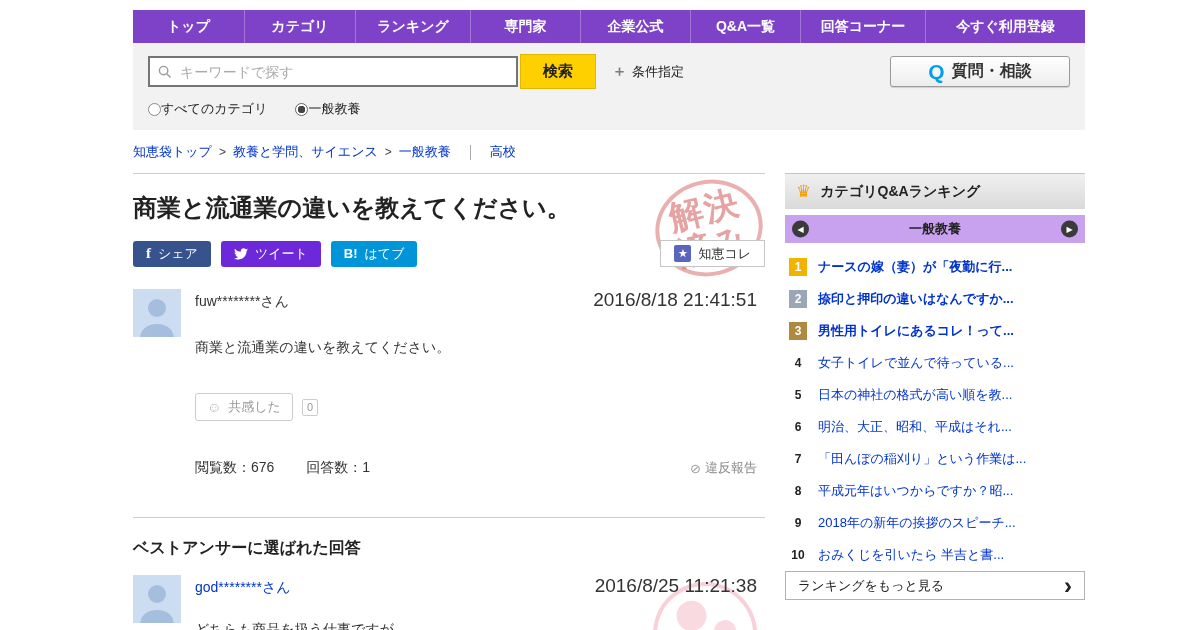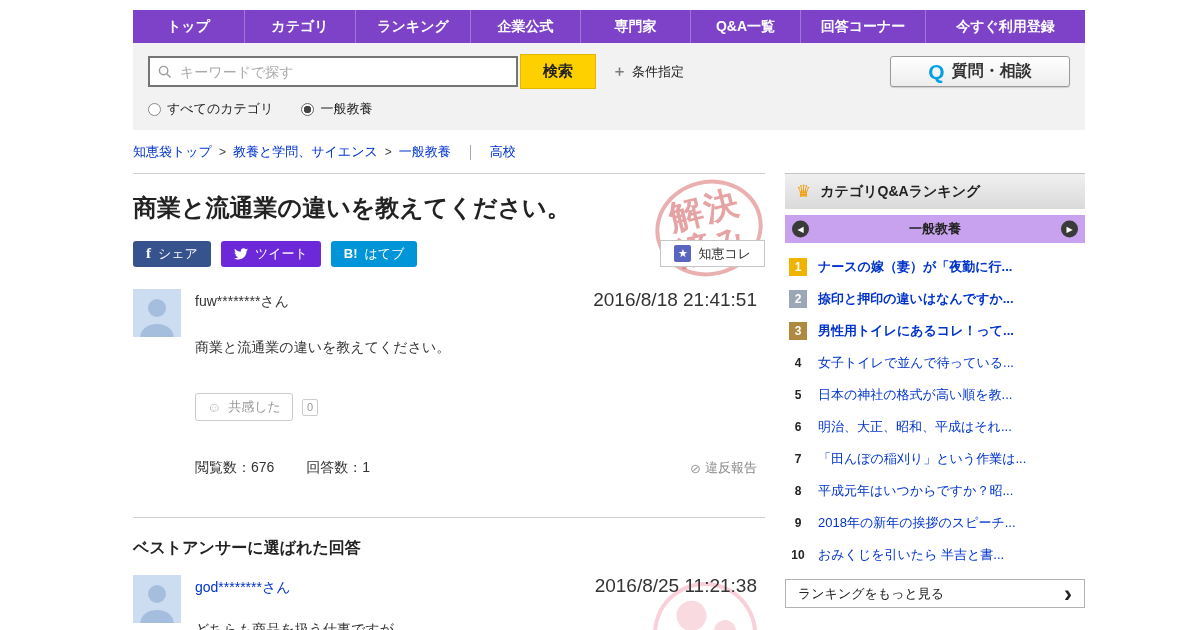--- a/index.html
+++ b/index.html
@@ -35,21 +35,21 @@
   .filter-link { margin-left:16px; display:flex; align-items:center; gap:5px; font-size:13px; color:#222; cursor:pointer; }
   .plus-icon { color:#7c7c7c; font-weight:bold; font-size:15px; }
   .ask-btn {
     margin-left:auto; width:180px; height:31px; background:linear-gradient(#ffffff,#ededed);
     border:1px solid #9a9a9a; border-radius:3px; box-shadow:0 1px 1px rgba(0,0,0,.15);
     display:flex; align-items:center; justify-content:center; gap:7px;
     font-size:16px; font-weight:bold; color:#333; cursor:pointer; font-family:inherit;
   }
   .q-icon { color:#00a0e9; font-size:21px; font-weight:bold; line-height:1; }
   .radio-row { margin-top:11px; display:flex; align-items:center; gap:28px; font-size:13px; color:#222; }
-  .radio-row label { display:flex; align-items:center; gap:6px; cursor:pointer; }
+  .radio-row label { display:flex; align-items:center; cursor:pointer; }
   .radio-row input[type=radio] {
     appearance:none; -webkit-appearance:none; width:13px; height:13px; margin:0;
     border:1px solid #8a8a8a; border-radius:50%; background:#fff; cursor:pointer;
   }
   .radio-row input[type=radio]:checked { background:radial-gradient(#444 0 3.5px, #fff 4px); border-color:#666; }
 
   
   .breadcrumb { margin-top:13px; font-size:13px; display:flex; align-items:center; gap:7px; }
   .crumb-link { color:#0033cc; cursor:pointer; }
   .crumb-sep { color:#444; font-size:12px; }
@@ -156,21 +156,21 @@
   .rank-num {
     width:18px; height:18px; flex:none; font-size:12px; font-weight:bold;
     display:flex; align-items:center; justify-content:center; color:#222;
   }
   .rank-item:nth-child(1) .rank-num { background:#f0b400; color:#fff; }
   .rank-item:nth-child(2) .rank-num { background:#9ba7b4; color:#fff; }
   .rank-item:nth-child(3) .rank-num { background:#b08940; color:#fff; }
   .rank-text { font-size:13px; color:#0033cc; white-space:nowrap; overflow:hidden; }
   .rank-item:nth-child(-n+3) .rank-text { font-weight:bold; }
   .more-btn {
-    margin-top:8px; height:29px; border:1px solid #b3b3b3; background:#fff;
+    height:29px; border:1px solid #b3b3b3; background:#fff;
     display:flex; align-items:center; padding:0 12px; font-size:13px; color:#222;
     cursor:pointer; width:100%; font-family:inherit;
   }
   .more-chevron { margin-left:auto; font-size:24px; font-weight:bold; color:#222; line-height:0.8; }
 </style>
 </head>
 <body>
 
 <div class="page">
 
@@ -178,24 +178,24 @@
     <div class="nav-item" style="width:111px">
         <span>トップ</span>
       </div>
     <div class="nav-item" style="width:111px">
         <span>カテゴリ</span>
       </div>
     <div class="nav-item" style="width:115px">
         <span>ランキング</span>
       </div>
     <div class="nav-item" style="width:110px">
+        <span>専門家</span>
+      </div>
+    <div class="nav-item" style="width:110px">
         <span>企業公式</span>
-      </div>
-    <div class="nav-item" style="width:110px">
-        <span>専門家</span>
       </div>
     <div class="nav-item" style="width:110px">
         <span>Q&amp;A一覧</span>
       </div>
     <div class="nav-item" style="width:125px">
         <span>回答コーナー</span>
       </div>
     <div class="nav-item" style="width:160px">
         <span>今すぐ利用登録</span>
       </div>

